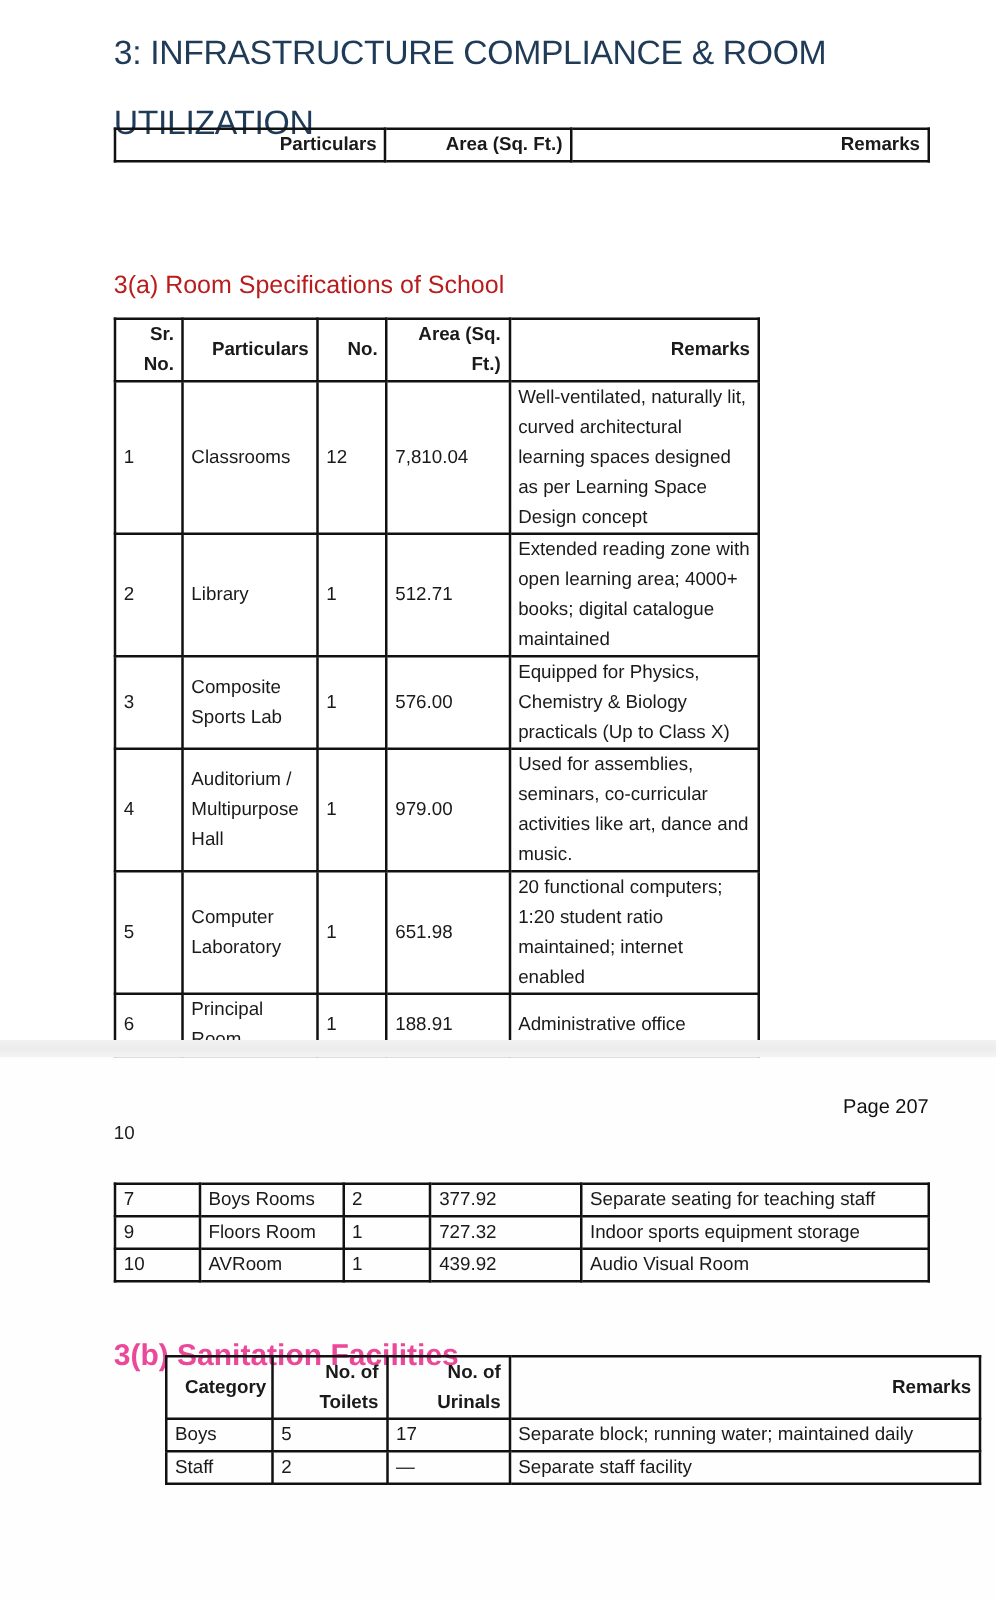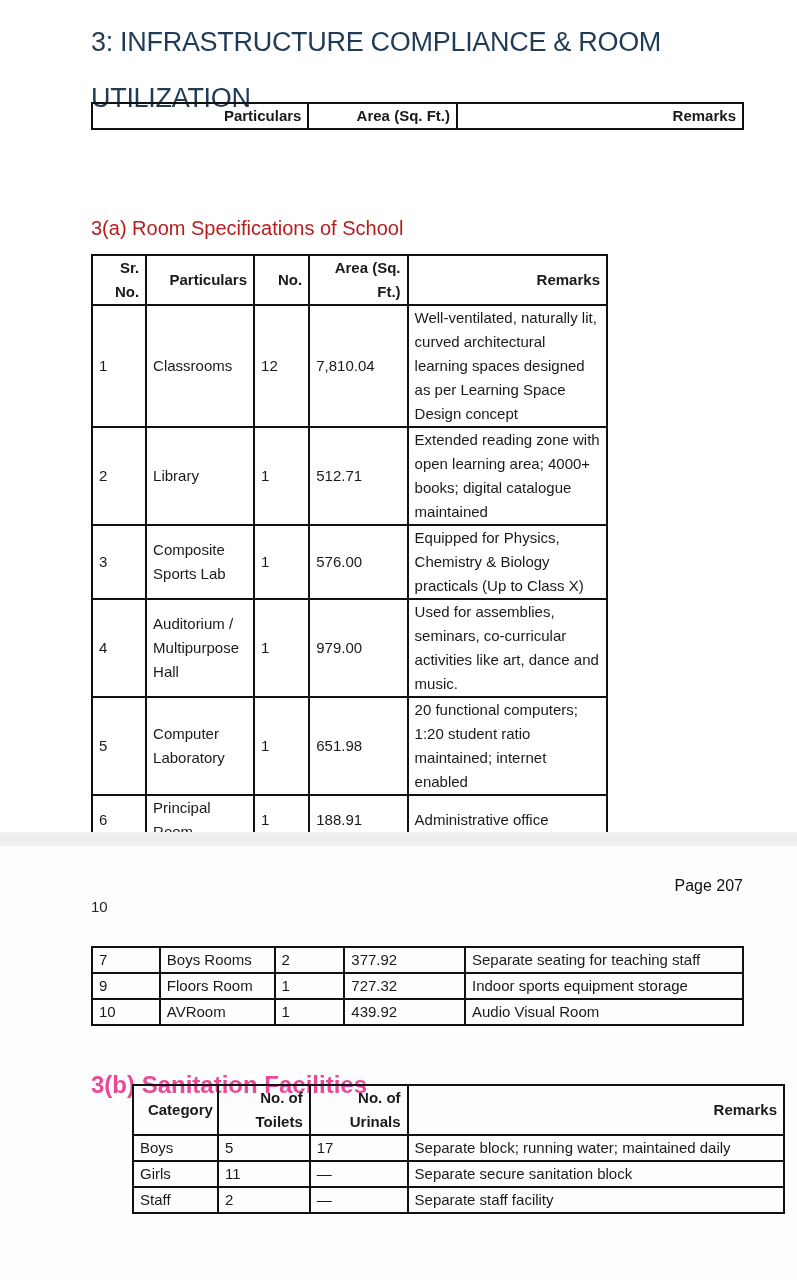--- a/index.html
+++ b/index.html
@@ -245,25 +245,19 @@
     <th>No. of Urinals</th>
     <th>Remarks</th>
   </tr>
   <tr>
     <td>Boys</td>
     <td>5</td>
     <td>17</td>
     <td>Separate block; running water; maintained daily</td>
   </tr>
   <tr>
-    <td>Girls</td>
-    <td>11</td>
-    <td>—</td>
-    <td>Separate secure sanitation block</td>
-  </tr>
-  <tr>
     <td>Staff</td>
     <td>2</td>
     <td>—</td>
     <td>Separate staff facility</td>
   </tr>
 </tbody>
   </table>
 
 </body></html>

